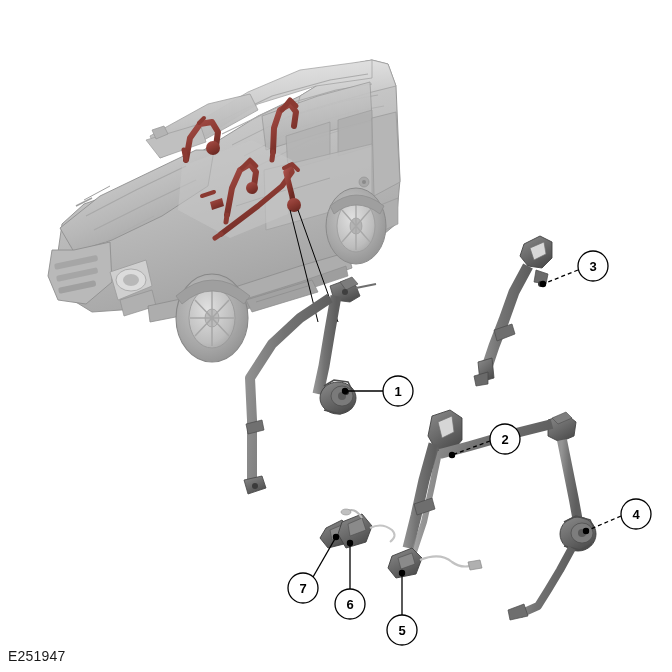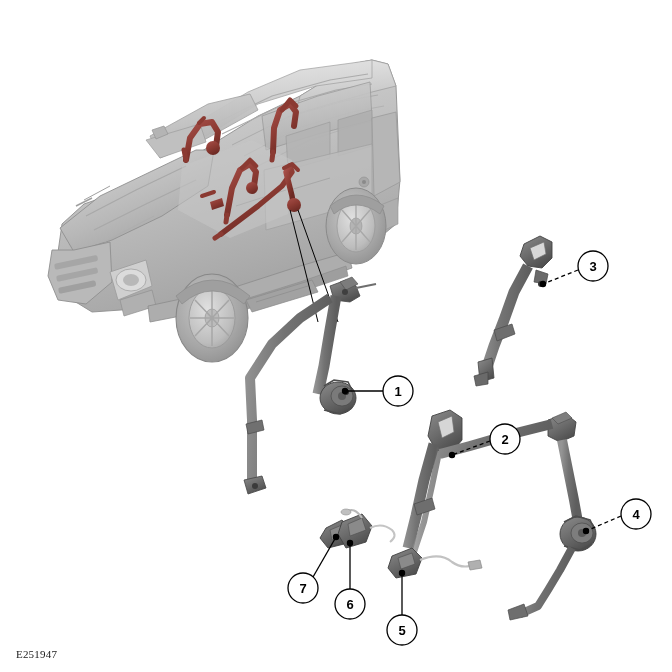--- a/index.html
+++ b/index.html
@@ -15,24 +15,24 @@
     overflow: hidden;
   }
   #figure {
     position: absolute;
     left: 0; top: 0;
     width: 672px;
     height: 672px;
   }
   .fig-id {
     position: absolute;
-    left: 16px;
+    left: 8px;
     top: 648px;
-    font-family: Liberation Serif, serif;
-    font-size: 11px;
+    font-family: Liberation Sans, sans-serif;
+    font-size: 14px;
     color: #1a1a1a;
     letter-spacing: 0.2px;
     white-space: nowrap;
   }
   svg { display: block; }
   text { font-family: "Liberation Sans", sans-serif; }
 </style>
 </head>
 <body>
 

